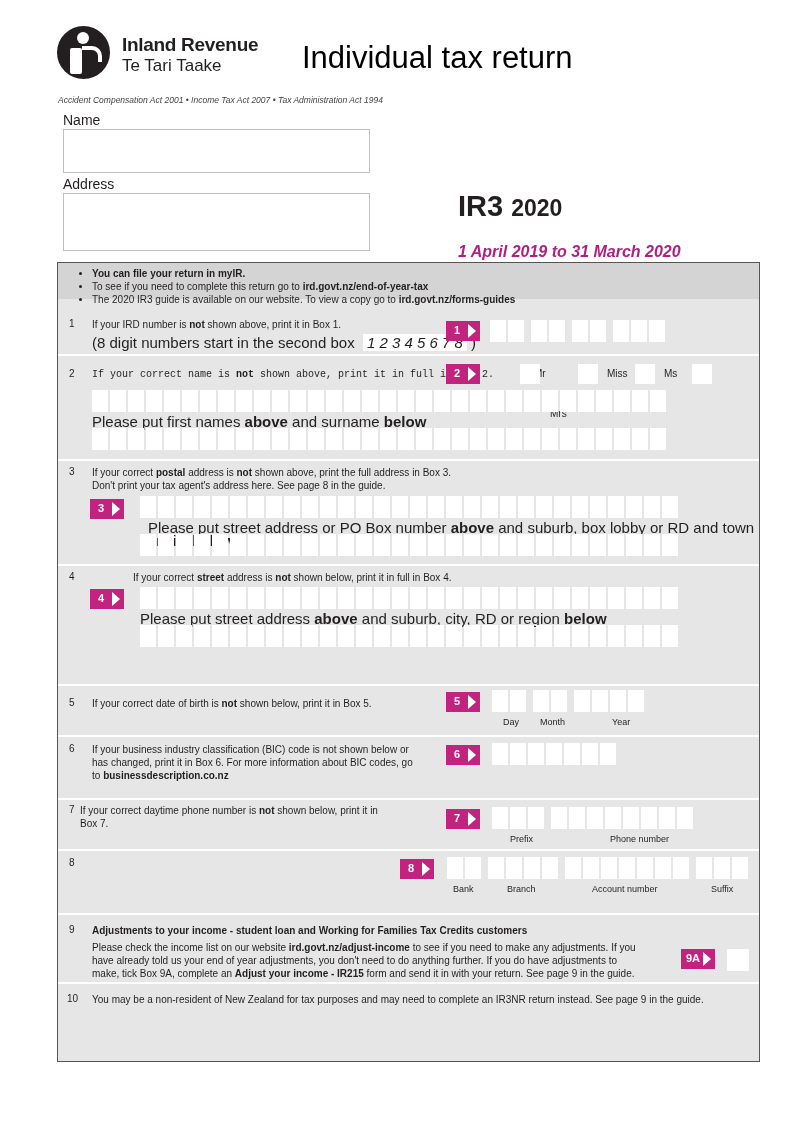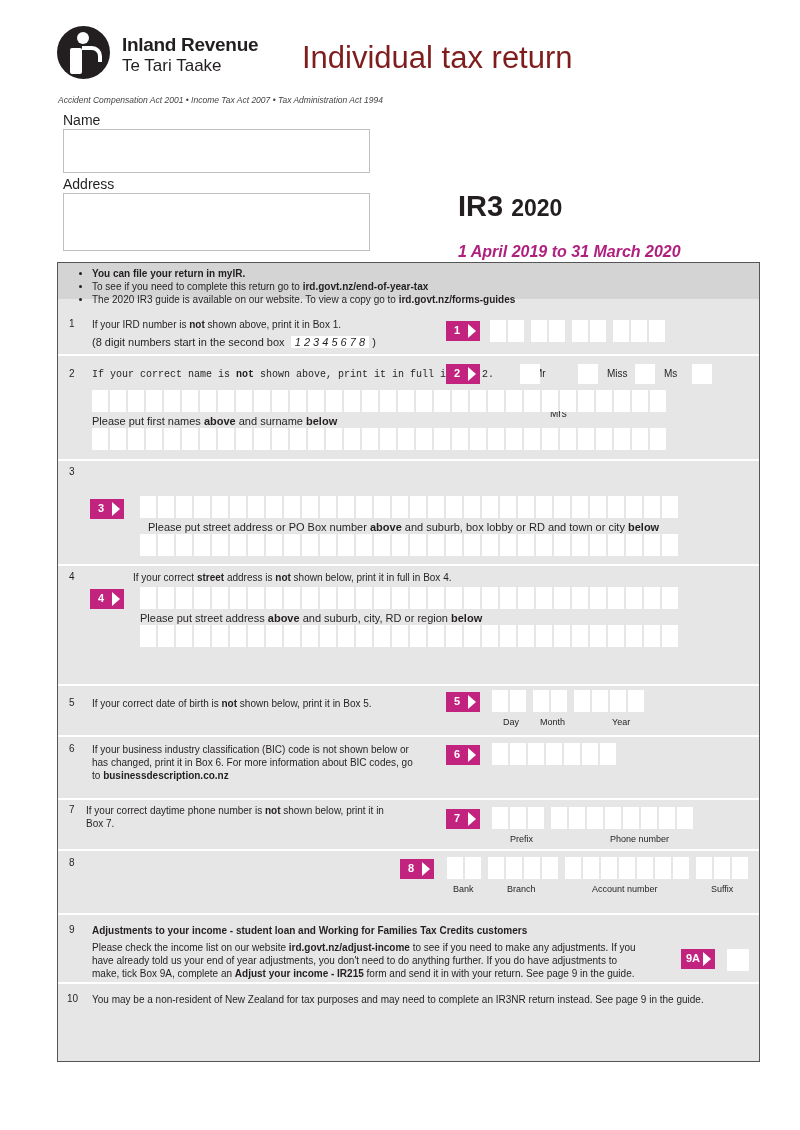--- a/index.html
+++ b/index.html
@@ -4,34 +4,34 @@
 <style>
   html,body{margin:0;padding:0;background:#fff;}
   body{width:800px;height:1130px;position:relative;font-family:"Liberation Sans",sans-serif;color:#231f20;overflow:hidden;}
   .abs{position:absolute;}
   .logo{left:57px;top:26px;width:53px;height:53px;border-radius:50%;background:#231f20;}
   .logo-dot{position:absolute;left:20px;top:6px;width:12px;height:12px;border-radius:50%;background:#fff;}
   .logo-stem{position:absolute;left:13px;top:22px;width:12px;height:26px;background:#fff;border-radius:2px;}
   .logo-curl{position:absolute;left:25px;top:20px;width:16px;height:12px;border:4px solid #fff;border-bottom:none;border-left:none;border-radius:0 10px 0 0;}
   .brand1{left:122px;top:34px;font-size:19px;font-weight:bold;letter-spacing:-0.3px;}
   .brand2{left:122px;top:56px;font-size:17px;}
-  .title{left:302px;top:40px;font-size:31px;color:#7f1d1d;}
+  .title{left:302px;top:40px;font-size:31px;color:#000000;}
   .acts{left:58px;top:95px;font-size:8.5px;font-style:italic;color:#444;}
   .lbl{font-size:14px;}
   .inbox{border:1px solid #bfbfbf;background:#fff;}
   .ir3{left:458px;top:190px;font-size:29px;font-weight:bold;}
   .ir3 small{font-size:23px;}
   .period{left:458px;top:243px;font-size:16px;font-weight:bold;font-style:italic;color:#b0207e;}
   .main{left:57px;top:262px;width:703px;height:800px;border:1.5px solid #555;background:#e6e6e6;box-sizing:border-box;}
   .notes{left:0;top:0;width:100%;height:36px;background:#d4d4d4;}
   .notes ul{margin:0;padding:4px 0 0 34px;font-size:10px;line-height:13px;}
   .sep{position:absolute;left:0;width:100%;height:2px;background:#fff;}
   .qn{position:absolute;left:11px;font-size:10px;}
   .qt{position:absolute;font-size:10px;line-height:13px;}
-  .small{font-size:11px;}
+  .small{font-size:15px;}
   .tag{position:absolute;width:34px;height:20px;background:#c2237f;color:#fff;font-size:11px;font-weight:bold;}
   .tag span.n{position:absolute;left:8px;top:3px;}
   .tag .arr{position:absolute;right:4px;top:3px;width:0;height:0;border-top:7px solid transparent;border-bottom:7px solid transparent;border-left:8px solid #fff;}
   .row{position:absolute;display:flex;}
   .cell{width:16px;height:22px;background:#fff;margin-right:2px;}
   .cell.gap{margin-right:7px;}
   .cap{position:absolute;font-size:9px;}
   .ttl{position:absolute;font-size:10px;}
   .tick{position:absolute;width:20px;height:20px;background:#fff;}
   b{font-weight:bold;}
@@ -165,20 +165,21 @@
       <div class="cell"></div>
       <div class="cell"></div>
       <div class="cell"></div>
       <div class="cell"></div>
       <div class="cell"></div>
       <div class="cell"></div>
     </div>
   <div class="sep" style="top:196px;"></div>
 
   <div class="qn" style="top:203px;">3</div>
+  <div class="qt" style="left:34px;top:203px;"><span>If your correct </span><b>postal</b><span> address is </span><b>not</b><span> shown above, print the full address in Box 3.</span><br><span>Don't print your tax agent's address here. See page 8 in the guide.</span></div>
   <div class="tag" style="left:32px;top:236px;">
       <span class="n">3</span>
       <span class="arr"></span>
     </div>
   <div class="row" id="q3r1" style="left:82px;top:233px;">
       <div class="cell"></div>
       <div class="cell"></div>
       <div class="cell"></div>
       <div class="cell"></div>
       <div class="cell"></div>
@@ -348,21 +349,21 @@
       <div class="cell"></div>
       <div class="cell"></div>
       <div class="cell"></div>
       <div class="cell"></div>
       <div class="cell"></div>
       <div class="cell"></div>
   </div>
   <div class="sep" style="top:535px;"></div>
 
   <div class="qn" style="top:541px;">7</div>
-  <div class="qt" style="left:28px;top:541px;"><span>If your correct daytime phone number is </span><b>not</b><span> shown below, print it in</span><br><span>Box 7.</span></div>
+  <div class="qt" style="left:22px;top:541px;"><span>If your correct daytime phone number is </span><b>not</b><span> shown below, print it in</span><br><span>Box 7.</span></div>
   <div class="tag" style="left:388px;top:546px;">
       <span class="n">7</span>
       <span class="arr"></span>
     </div>
   <div class="row" style="left:434px;top:544px;">
     <div class="cell"></div>
       <div class="cell"></div>
       <div class="cell gap"></div>
       <div class="cell"></div>
       <div class="cell"></div>

